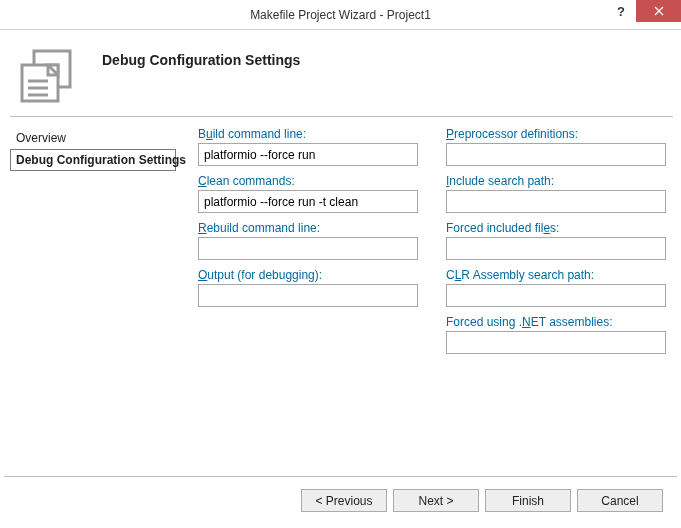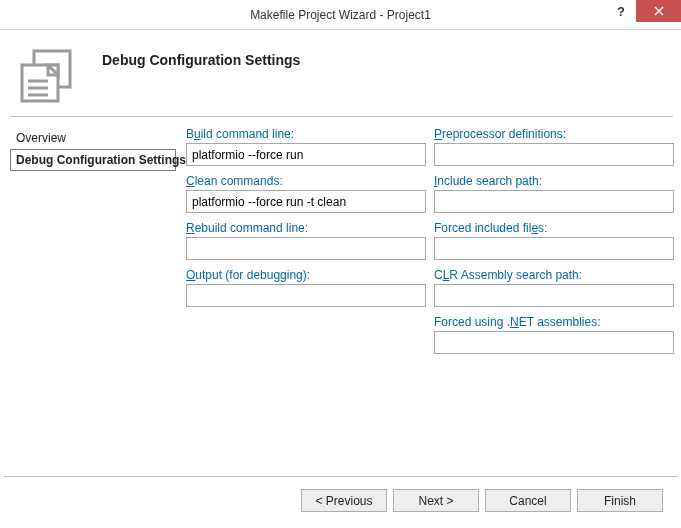--- a/index.html
+++ b/index.html
@@ -85,21 +85,21 @@
     .divider {
       height: 1px;
       background: #c0c0c0;
       margin: 0 8px 0 10px;
     }
 
     .body {
       flex: 1;
       display: flex;
       padding: 10px 8px 0 10px;
-      gap: 10px;
+      gap: 22px;
     }
 
     .sidebar {
       width: 166px;
       display: flex;
       flex-direction: column;
       gap: 0;
     }
     .sidebar-item {
       padding: 4px 6px;
@@ -127,21 +127,21 @@
       gap: 2px;
       width: 200px;
     }
     .form-label {
       font-size: 12px;
       color: #0369a1;
       margin-top: 6px;
     }
     .form-label:first-child { margin-top: 0; }
     .form-input {
-      width: 240px;
+      width: 220px;
       height: 23px;
       border: 1px solid #a7a7a7;
       padding: 2px 5px;
       font-family: inherit;
       font-size: 12px;
       background: #fff;
     }
     .underline { text-decoration: underline; }
 
     .footer {
@@ -233,17 +233,17 @@
         <div class="form-label"><span>Forced using .</span><span class="underline">N</span><span>ET assemblies:</span></div>
         <input class="form-input" value="" style="">
       </div>
 
     </div>
   </div>
 
   <div class="footer">
     <button class="btn">&lt; Previous</button>
     <button class="btn">Next &gt;</button>
+    <button class="btn">Finish</button>
     <button class="btn">Cancel</button>
-    <button class="btn">Finish</button>
   </div>
 
 </div>
 
 </body></html>

